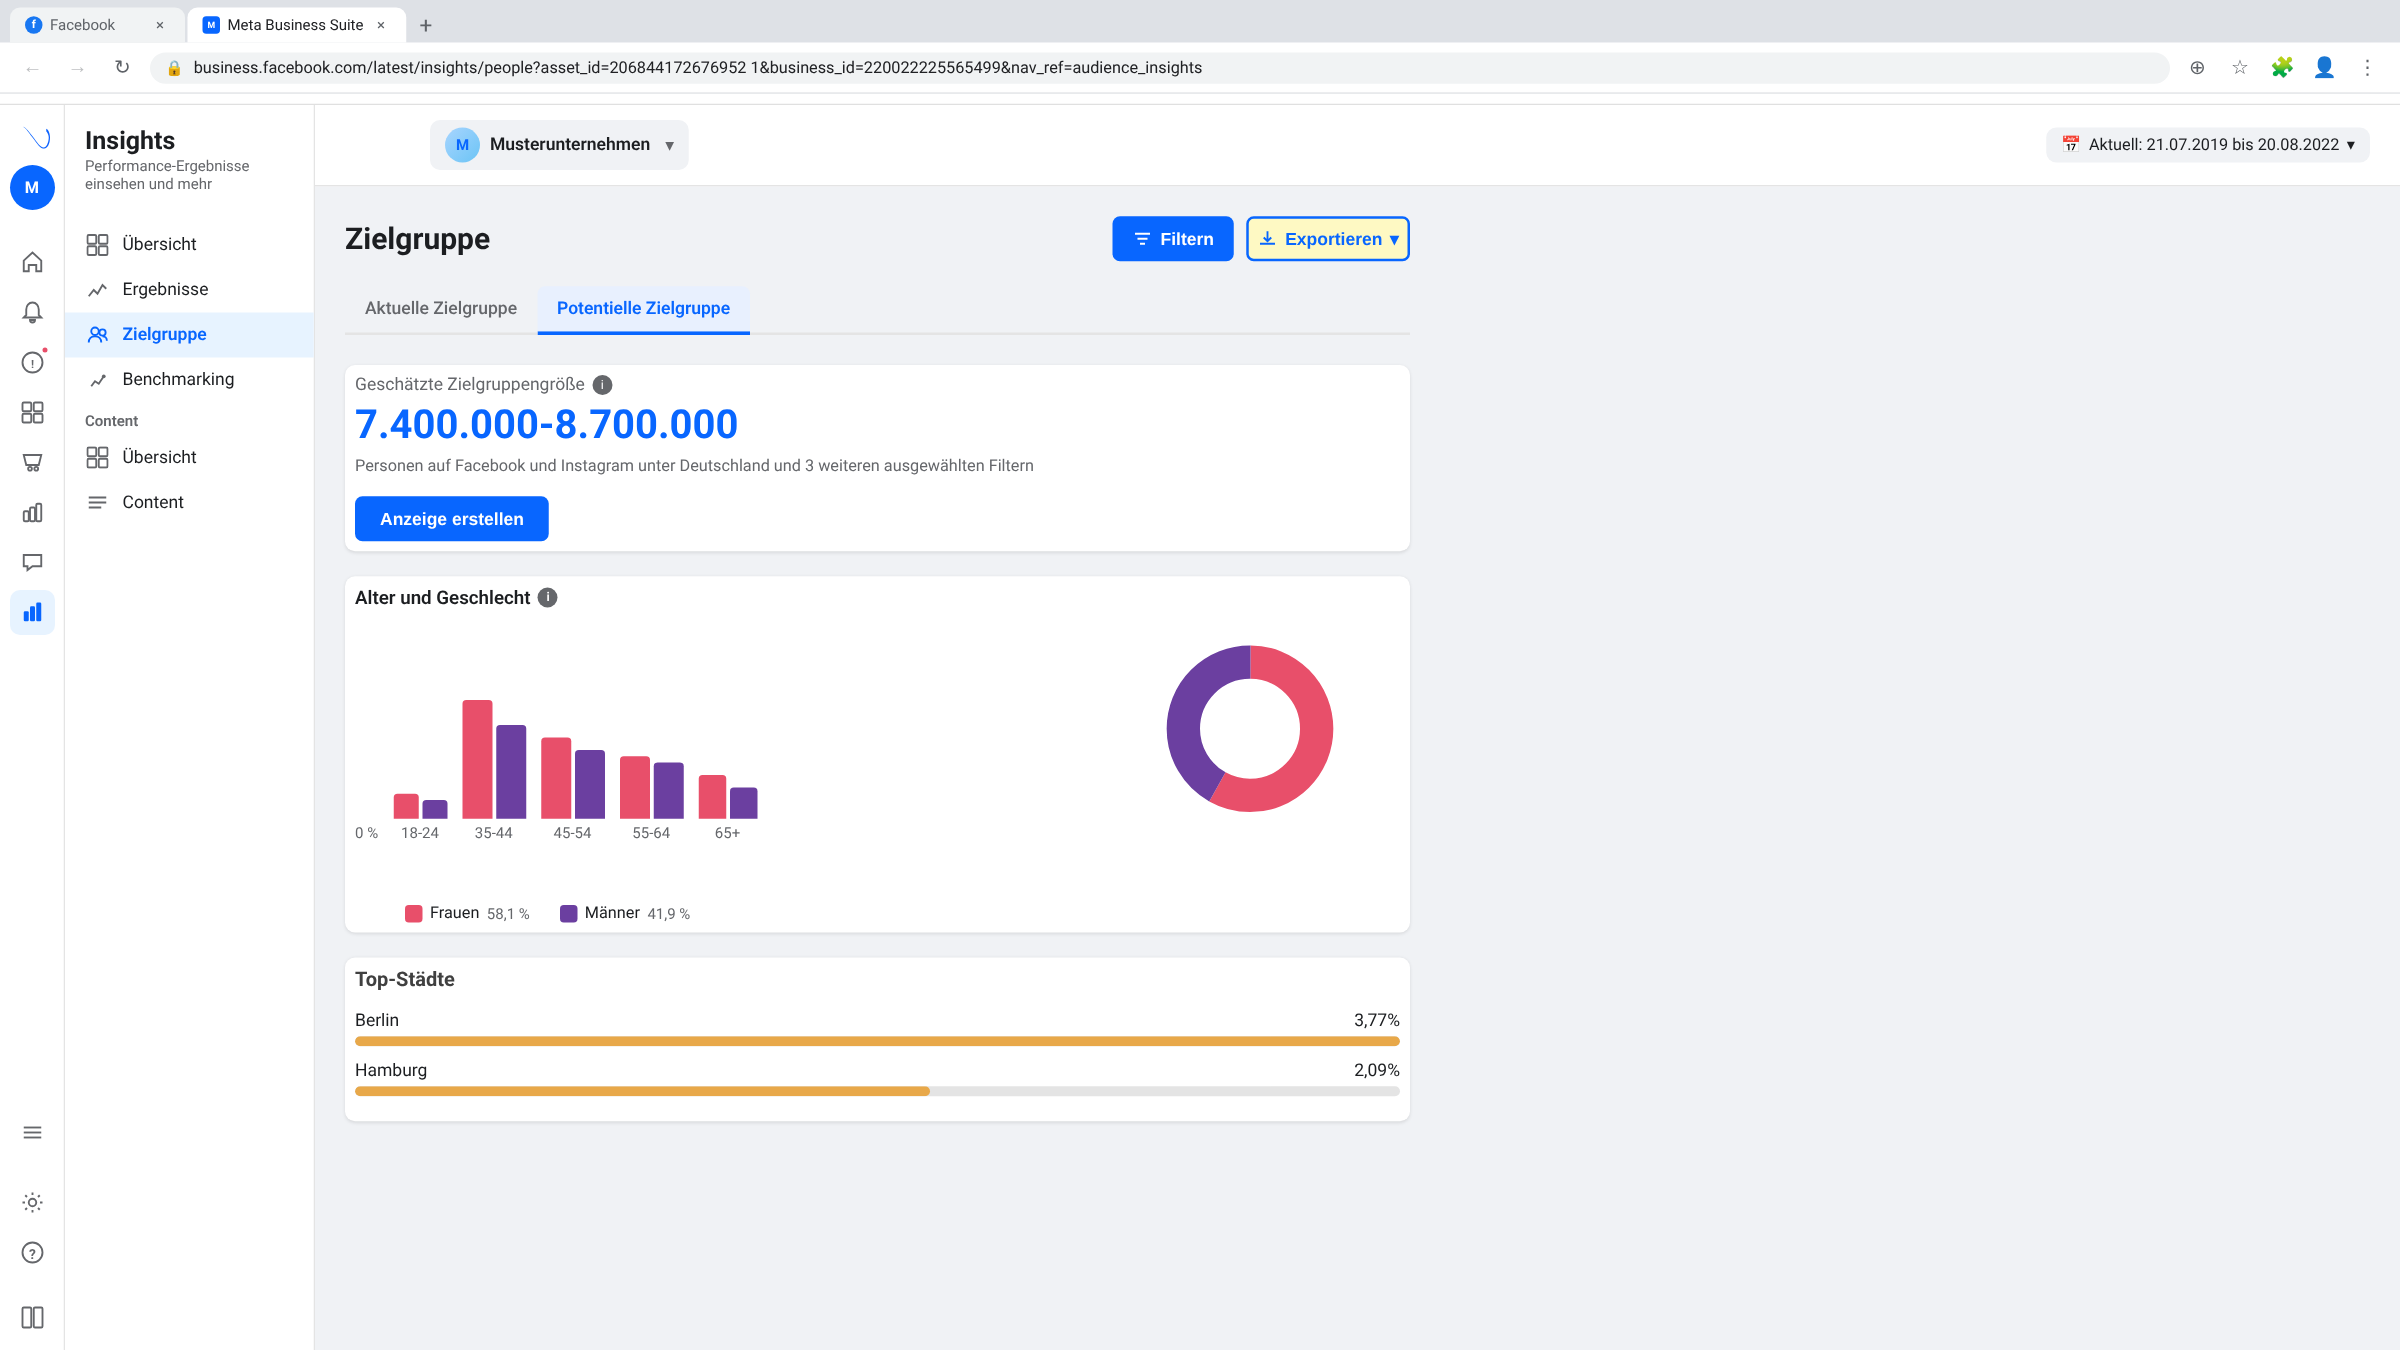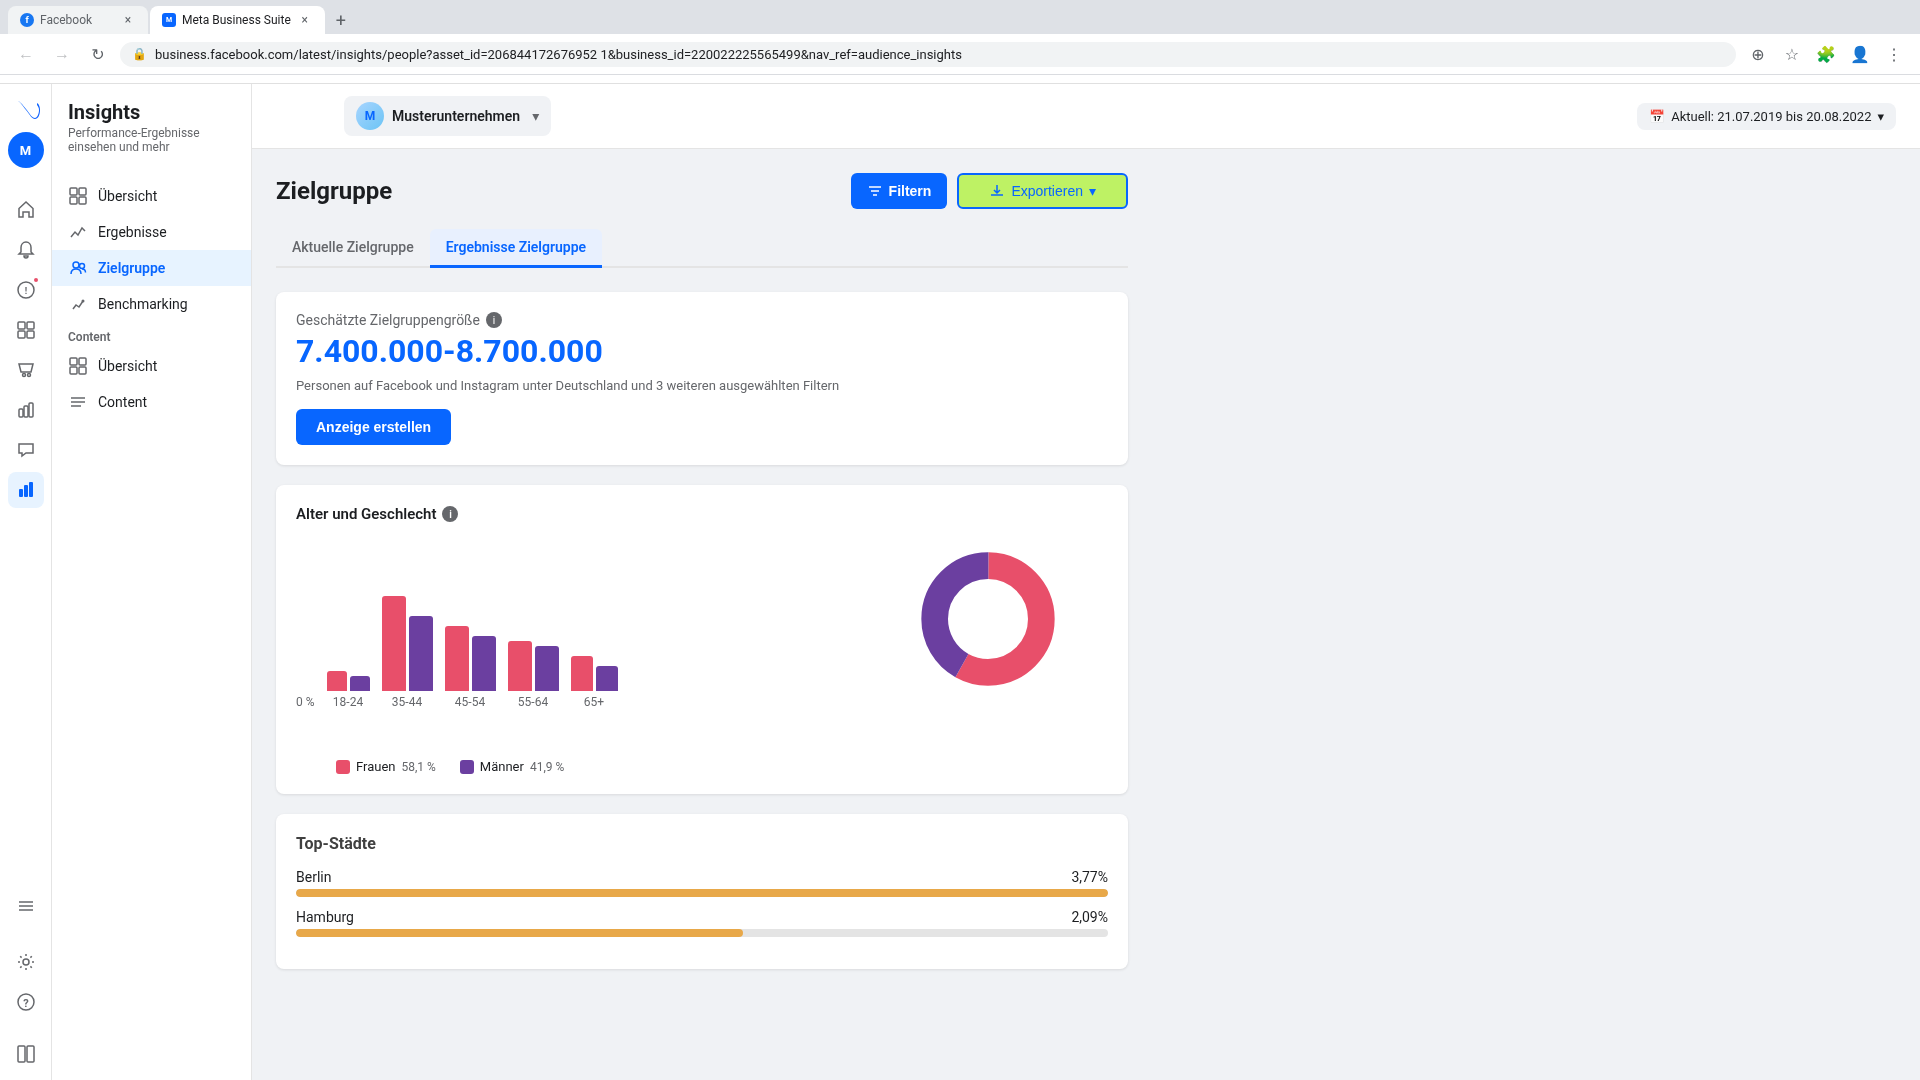--- a/index.html
+++ b/index.html
@@ -53,29 +53,29 @@
     .business-name { font-size: 14px; font-weight: 600; color: #1c1e21; }
     .business-dropdown { color: #65676b; margin-left: 4px; }
     .date-range { display: flex; align-items: center; gap: 6px; font-size: 13px; color: #1c1e21; background: #f0f2f5; padding: 6px 12px; border-radius: 8px; cursor: pointer; margin-left: auto; }
 
     
     .content-area { padding: 24px; max-width: 900px; }
     .page-title-section { display: flex; align-items: center; justify-content: space-between; margin-bottom: 20px; }
     .page-title { font-size: 24px; font-weight: 700; color: #1c1e21; }
     .action-buttons { display: flex; gap: 10px; }
     .btn-filter { display: flex; align-items: center; gap: 6px; background: #0866ff; color: #fff; border: none; border-radius: 6px; padding: 8px 16px; cursor: pointer; font-size: 14px; font-weight: 600; }
-    .btn-export { display: flex; align-items: center; gap: 6px; background: #bef264; color: #0866ff; border: 2px solid #0866ff; border-radius: 6px; padding: 8px 30px; cursor: pointer; font-size: 14px; font-weight: 400; }
+    .btn-export { display: flex; align-items: center; gap: 6px; background: #fef9c3; color: #0866ff; border: 2px solid #0866ff; border-radius: 6px; padding: 8px 7px; cursor: pointer; font-size: 14px; font-weight: 700; }
 
     
     .tabs-container { display: flex; gap: 0; margin-bottom: 24px; border-bottom: 2px solid #e4e4e4; }
     .tab-item { padding: 10px 16px; cursor: pointer; font-size: 14px; color: #65676b; font-weight: 500; border-bottom: 3px solid transparent; margin-bottom: -2px; }
     .tab-item.active { color: #0866ff; border-bottom-color: #0866ff; font-weight: 600; background: #e8f0fe; border-radius: 6px 6px 0 0; }
 
     
-    .card { background: #fff; border-radius: 8px; padding: 20px; margin-bottom: 20px; box-shadow: 0 1px 3px rgba(0,0,0,0.1); }
+    .card { background: #fff; border-radius: 8px; padding: 8px; margin-bottom: 20px; box-shadow: 0 1px 3px rgba(0,0,0,0.1); }
     .card-label { font-size: 14px; color: #65676b; margin-bottom: 4px; display: flex; align-items: center; gap: 6px; }
     .info-icon { width: 16px; height: 16px; border-radius: 50%; background: #65676b; color: white; font-size: 10px; display: inline-flex; align-items: center; justify-content: center; cursor: help; flex-shrink: 0; }
     .audience-size { font-size: 32px; font-weight: 700; color: #0866ff; margin-bottom: 8px; }
     .audience-desc { font-size: 13px; color: #65676b; margin-bottom: 16px; }
     .btn-create-ad { background: #0866ff; color: #fff; border: none; border-radius: 6px; padding: 10px 20px; cursor: pointer; font-size: 14px; font-weight: 600; }
 
     
     .chart-section-label { font-size: 15px; font-weight: 600; color: #1c1e21; display: flex; align-items: center; gap: 6px; margin-bottom: 16px; }
     .bar { border-radius: 3px 3px 0 0; min-width: 20px; }
     .bar-female { background: #e84f6a; }
@@ -347,21 +347,21 @@
             <span style="color:#0866ff;">▾</span>
           </button>
         </div>
       </div>
 
       <div class="tabs-container">
         <div class="tab-item">
           <span>Aktuelle Zielgruppe</span>
         </div>
         <div class="tab-item active">
-          <span>Ergebnisse Zielgruppe</span>
+          <span>Potentielle Zielgruppe</span>
         </div>
       </div>
 
       <div class="card">
         <div class="card-label">
           <span>Geschätzte Zielgruppengröße</span>
           <span class="info-icon">i</span>
         </div>
         <div class="audience-size">7.400.000-8.700.000</div>
         <div class="audience-desc">Personen auf Facebook und Instagram unter Deutschland und 3 weiteren ausgewählten Filtern</div>

